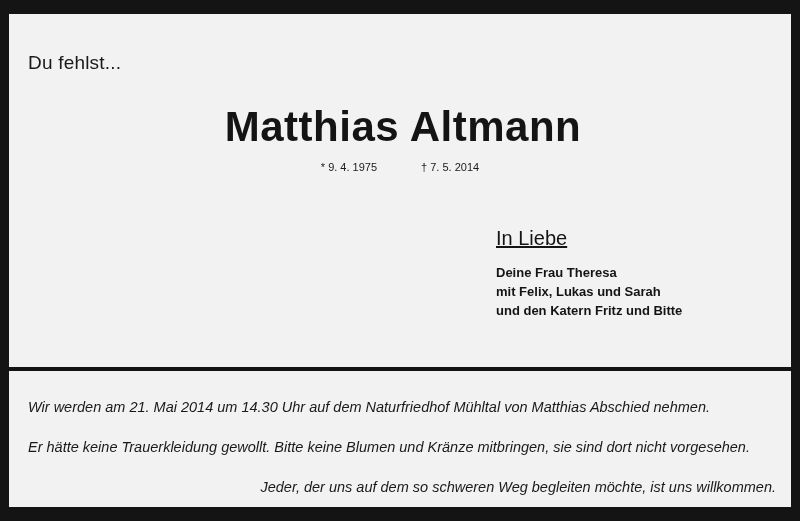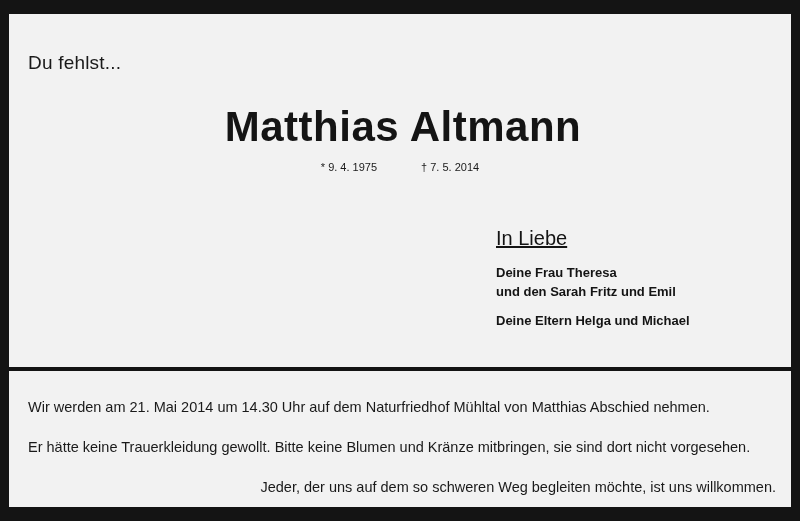--- a/index.html
+++ b/index.html
@@ -123,20 +123,21 @@
   }
   .dedication .family-line.spaced {
     margin-top: 10px;
   }
 
   .body-text {
     position: absolute;
     left: 19px;
     top: 26px;
     width: 748px;
+    font-style: italic;
   }
   .body-text p {
     margin: 0 0 19px 0;
     font-size: 14.5px;
     line-height: 21px;
     color: #1a1a1a;
   }
   .body-text p:last-child { margin-bottom: 0; text-align: right; }
 </style>
 </head>
@@ -157,22 +158,22 @@
 
       <div class="name">Matthias Altmann</div>
 
       <div class="dates">
         <span class="birth">* 9. 4. 1975</span><span class="death">† 7. 5. 2014</span>
       </div>
 
       <div class="dedication">
         <div class="lead">In Liebe</div>
         <div class="family-line">Deine Frau Theresa</div>
-        <div class="family-line">und den Sarah Fritz und Emil</div>
-        <div class="family-line spaced">Deine Eltern Helga und Michael</div>
+        <div class="family-line">mit Felix, Lukas und Sarah</div>
+        <div class="family-line">und den Katern Fritz und Bitte</div>
       </div>
 
     </div>
 
     <div class="divider"></div>
 
     <div class="lower">
       <div class="body-text">
         <p>Wir werden am 21. Mai 2014 um 14.30 Uhr auf dem Naturfriedhof Mühltal von Matthias Abschied nehmen.</p>
         <p>Er hätte keine Trauerkleidung gewollt. Bitte keine Blumen und Kränze mitbringen, sie sind dort nicht vorgesehen.</p>

